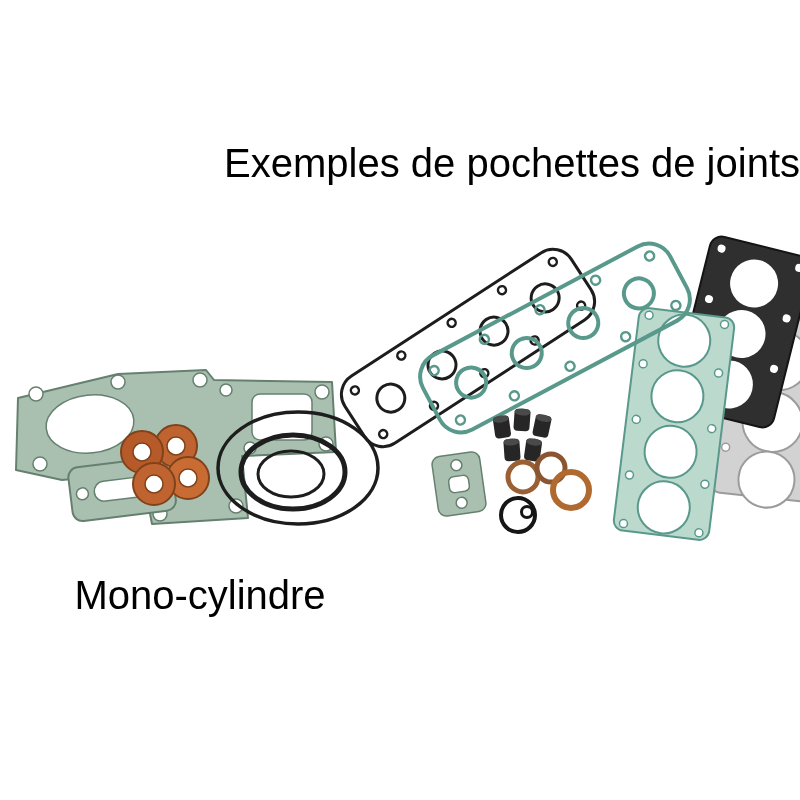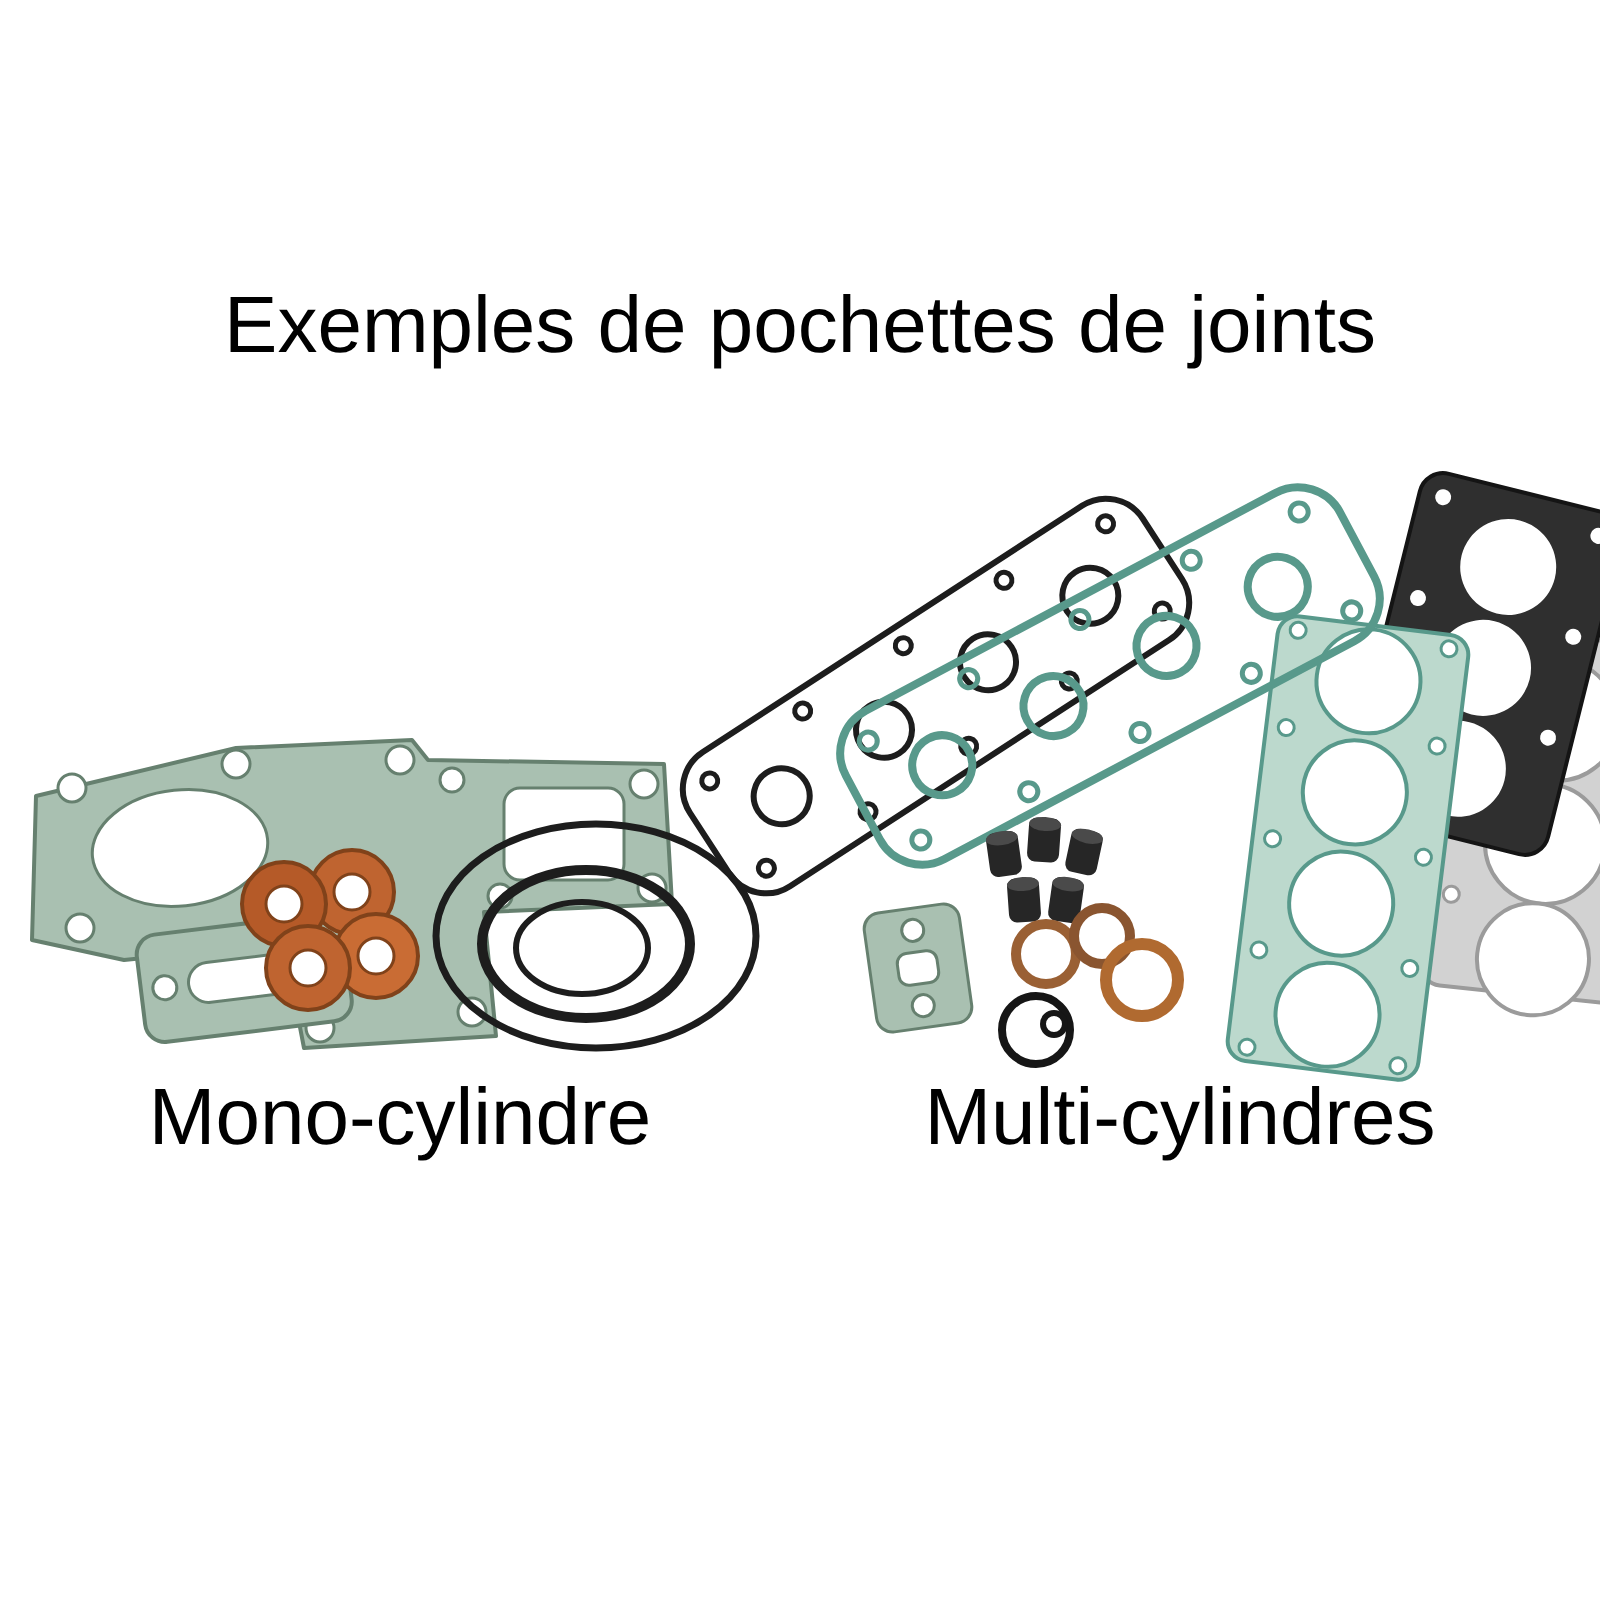--- a/index.html
+++ b/index.html
@@ -8,32 +8,32 @@
     position:relative;
     width:800px;height:800px;
     background:#fff;
     overflow:hidden;
     font-family:"Liberation Sans", sans-serif;
     color:#000;
   }
   .title{
     position:absolute;
     top:140px;left:0;width:800px;
-    text-align:center;
+    text-align:right;
     font-size:40px;
     line-height:46px;
     color:#000;
   }
   .illustration{
     position:absolute;
     top:0;left:0;width:800px;height:800px;
   }
   .caption{
     position:absolute;
-    top:536px;
+    top:572px;
     text-align:center;
     font-size:40px;
     line-height:46px;
     color:#000;
   }
   .caption.mono{left:0;width:400px;}
   .caption.multi{left:390px;width:400px;}
 </style>
 </head>
 <body>
@@ -205,15 +205,14 @@
       </g>
 
       <g fill="none" stroke="#161616">
         <circle cx="518" cy="515" r="17" stroke-width="4"></circle>
         <circle cx="527" cy="512" r="5.5" stroke-width="3"></circle>
       </g>
     </g>
   </svg>
 
   <div class="caption mono">Mono-cylindre</div>
-  <div class="caption multi">Multi-cylindres</div>
 
 </div>
 
 </body></html>

